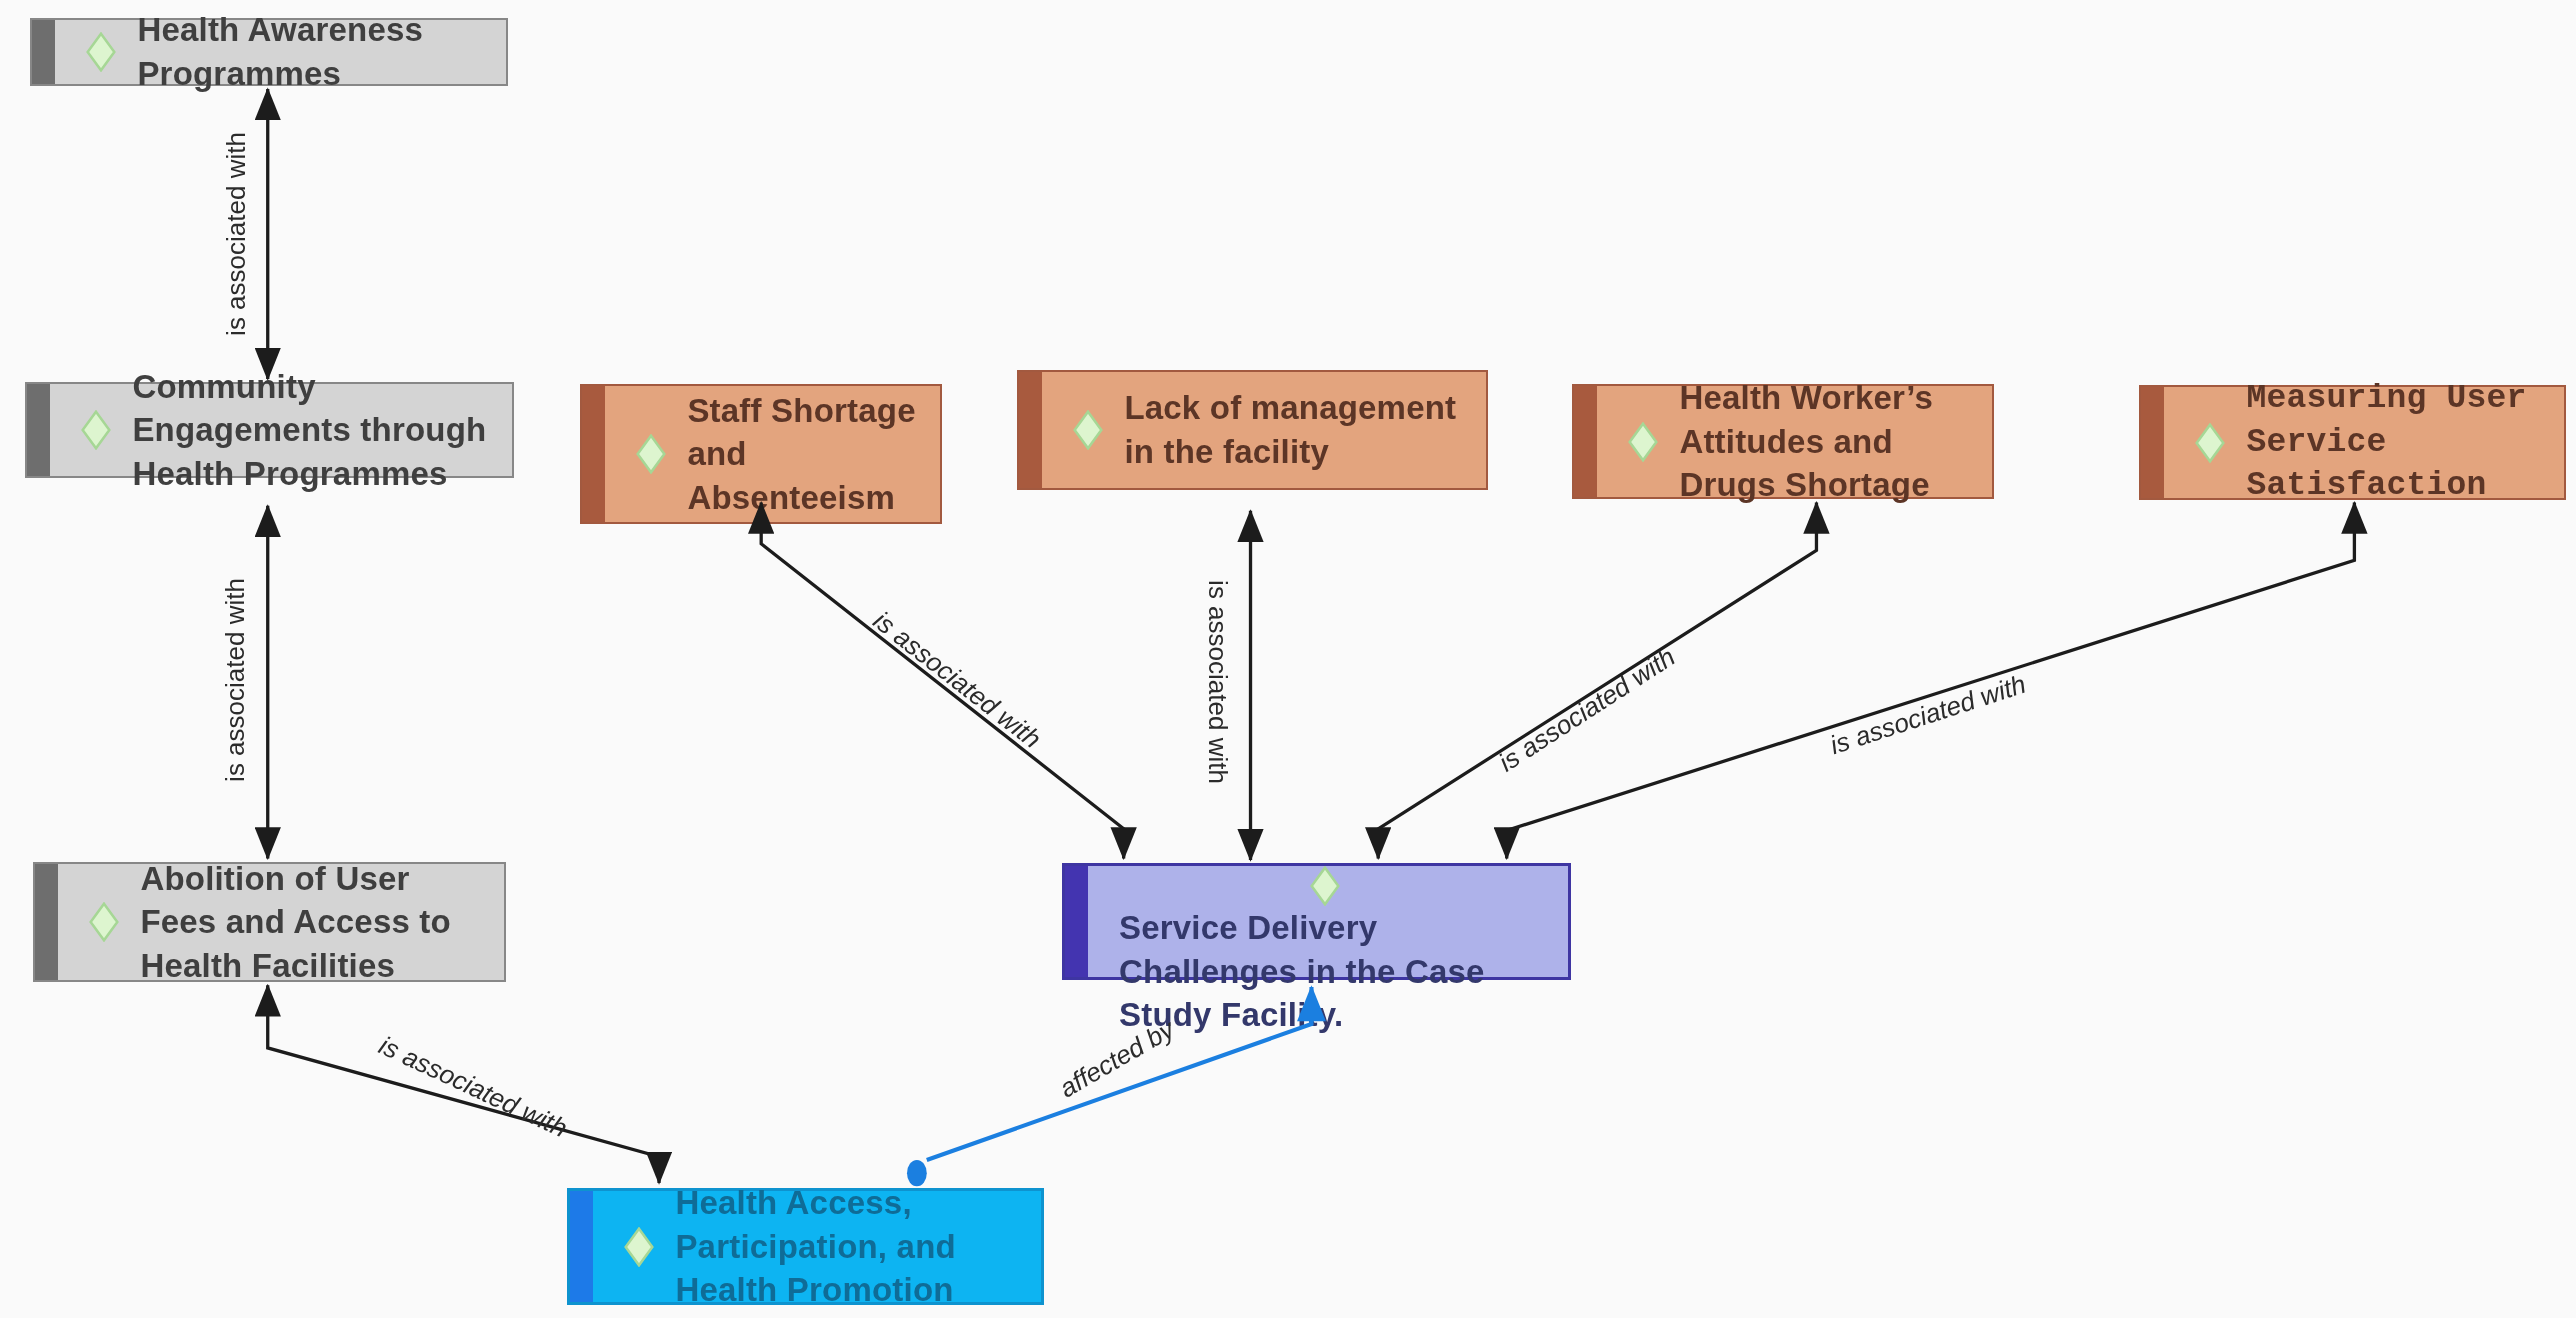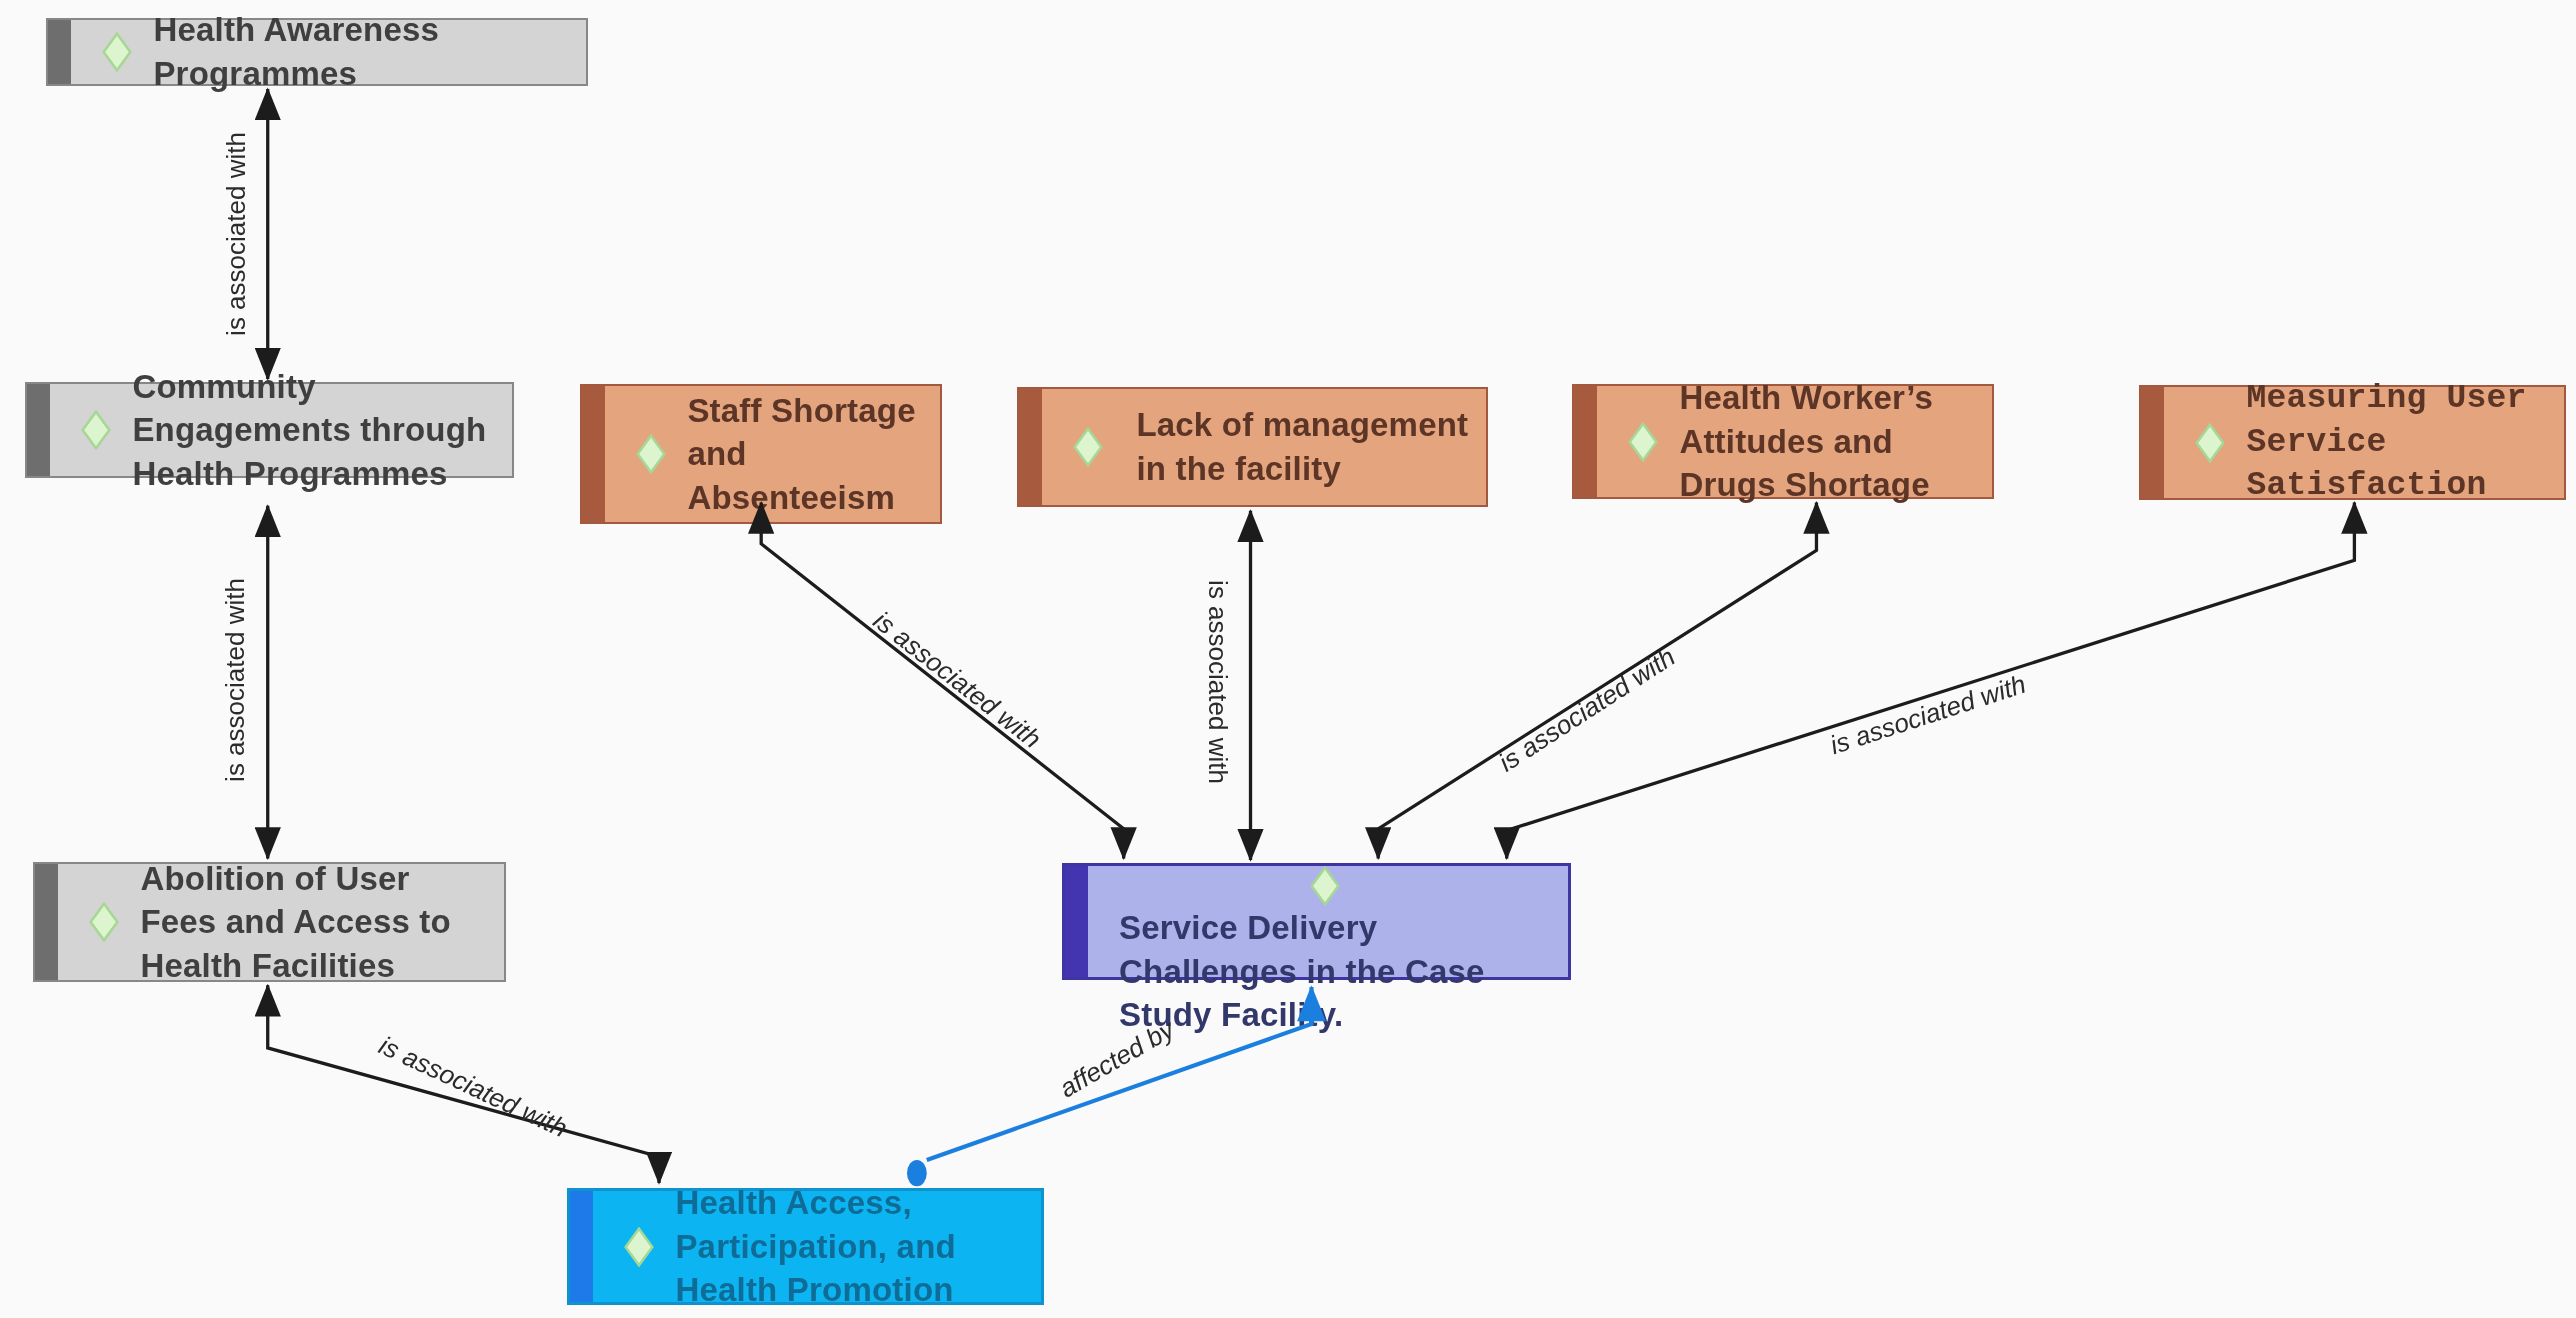--- a/index.html
+++ b/index.html
@@ -58,21 +58,21 @@
     transform:translate(-50%,-50%) rotate(var(--rot,0deg));
   }
   .edge-label.diag{font-style:italic;}
   .edge-label.vert{font-style:normal;}
 </style>
 </head>
 <body>
 
 <div id="canvas">
 
-  <div class="node gray" style="left:46px;top:18px;width:542px;height:68px;">
+  <div class="node gray" style="left:30px;top:18px;width:478px;height:68px;">
     <span class="strip"></span>
     <span class="diamond-icon">
       <svg width="30" height="40" viewBox="0 0 36 48">
           <polygon points="18,2 34,24 18,46 2,24" fill="#ddf5cf" stroke="#a6d795" stroke-width="3"></polygon>
         </svg>
     </span>
     <span class="label">Health Awareness Programmes</span>
   </div>
 
   <div class="node gray" style="left:25px;top:382px;width:489px;height:96px;">
@@ -88,21 +88,21 @@
   <div class="node tan" style="left:580px;top:384px;width:362px;height:140px;">
     <span class="strip"></span>
     <span class="diamond-icon">
       <svg width="30" height="40" viewBox="0 0 36 48">
           <polygon points="18,2 34,24 18,46 2,24" fill="#ddf5cf" stroke="#a6d795" stroke-width="3"></polygon>
         </svg>
     </span>
     <span class="label">Staff Shortage and Absenteeism</span>
   </div>
 
-  <div class="node tan" style="left:1017px;top:387px;width:471px;height:120px;gap:12px;">
+  <div class="node tan" style="left:1017px;top:370px;width:471px;height:120px;">
     <span class="strip"></span>
     <span class="diamond-icon">
       <svg width="30" height="40" viewBox="0 0 36 48">
           <polygon points="18,2 34,24 18,46 2,24" fill="#ddf5cf" stroke="#a6d795" stroke-width="3"></polygon>
         </svg>
     </span>
     <span class="label">Lack of management in the facility</span>
   </div>
 
   <div class="node tan" style="left:1572px;top:384px;width:422px;height:115px;">

